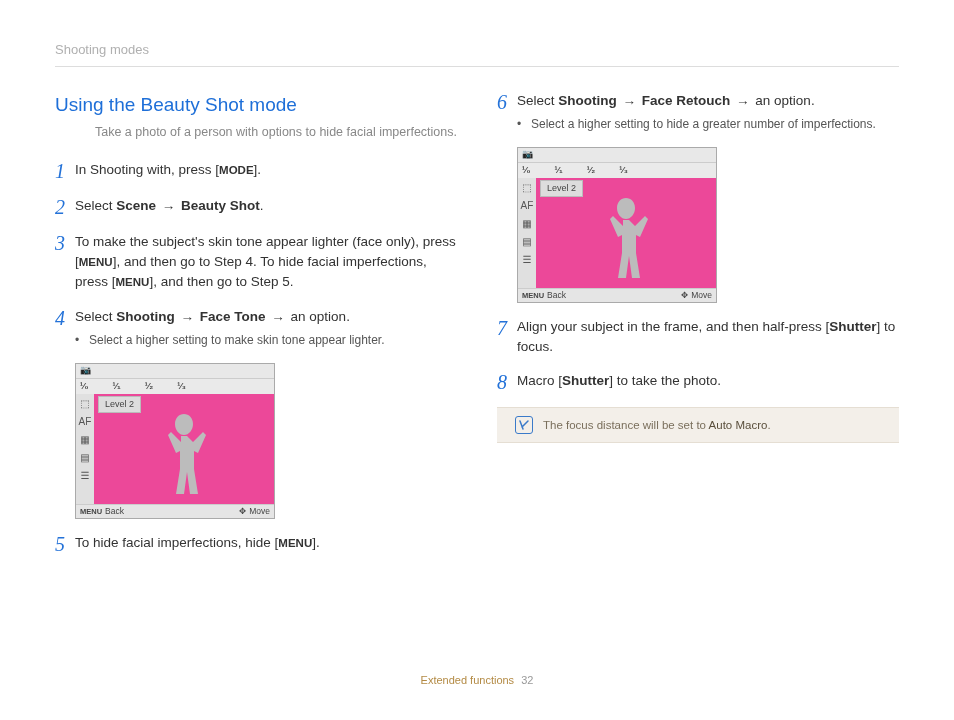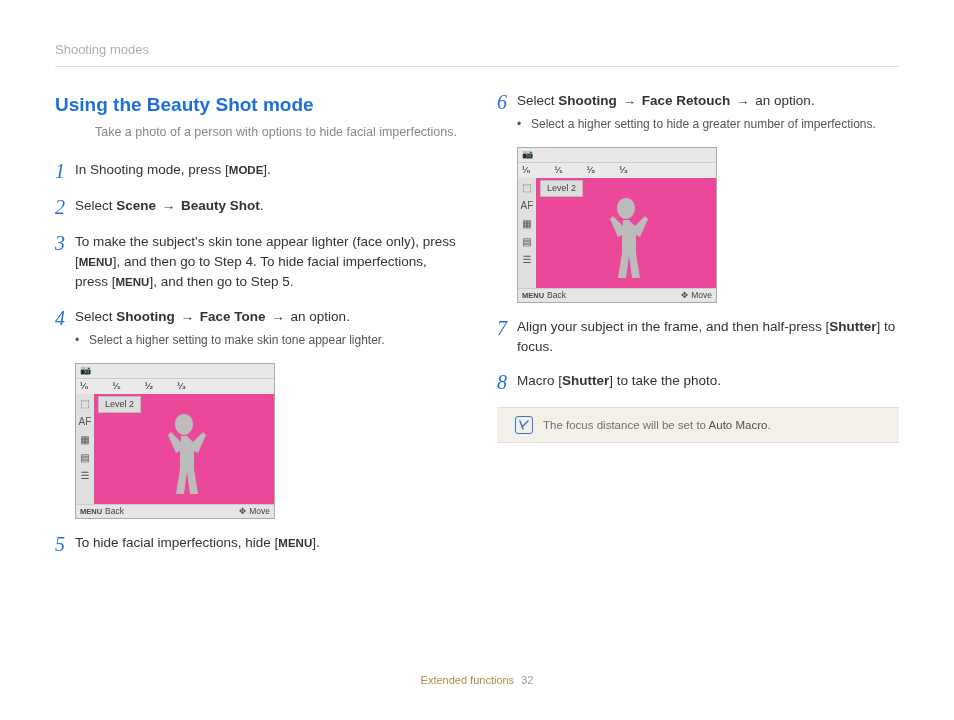--- a/index.html
+++ b/index.html
@@ -26,21 +26,21 @@
   .columns {
     display: flex;
     gap: 40px;
   }
   .col {
     flex: 1;
   }
   .section-title {
     color: #1e6fd8;
     font-size: 19px;
-    font-weight: bold;
+    font-weight: normal;
     margin-bottom: 4px;
   }
   .section-desc {
     color: #888;
     font-size: 12.5px;
     margin-bottom: 18px;
     text-align: right;
   }
   .step {
     display: flex;
@@ -199,21 +199,21 @@
 
   <div class="columns">
 
     <div class="col">
       <div class="section-title">Using the Beauty Shot mode</div>
       <div class="section-desc">Take a photo of a person with options to hide facial imperfections.</div>
 
       <div class="step">
         <div class="step-num">1</div>
         <div class="step-body">
-          <span>In Shooting mode, press [</span><span class="key">MODE</span><span>].</span>
+          <span>In Shooting with, press [</span><span class="key">MODE</span><span>].</span>
         </div>
       </div>
 
       <div class="step">
         <div class="step-num">2</div>
         <div class="step-body">
           <span>Select </span><span class="bold">Scene</span><span class="arrow"> → </span><span class="bold">Beauty Shot</span><span>.</span>
         </div>
       </div>
 

